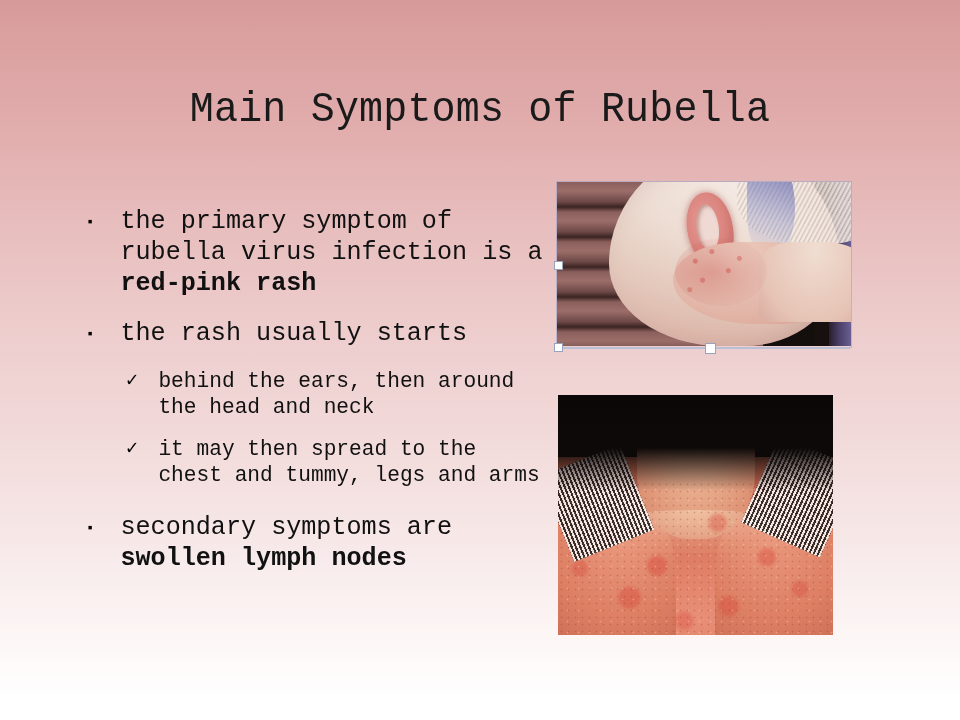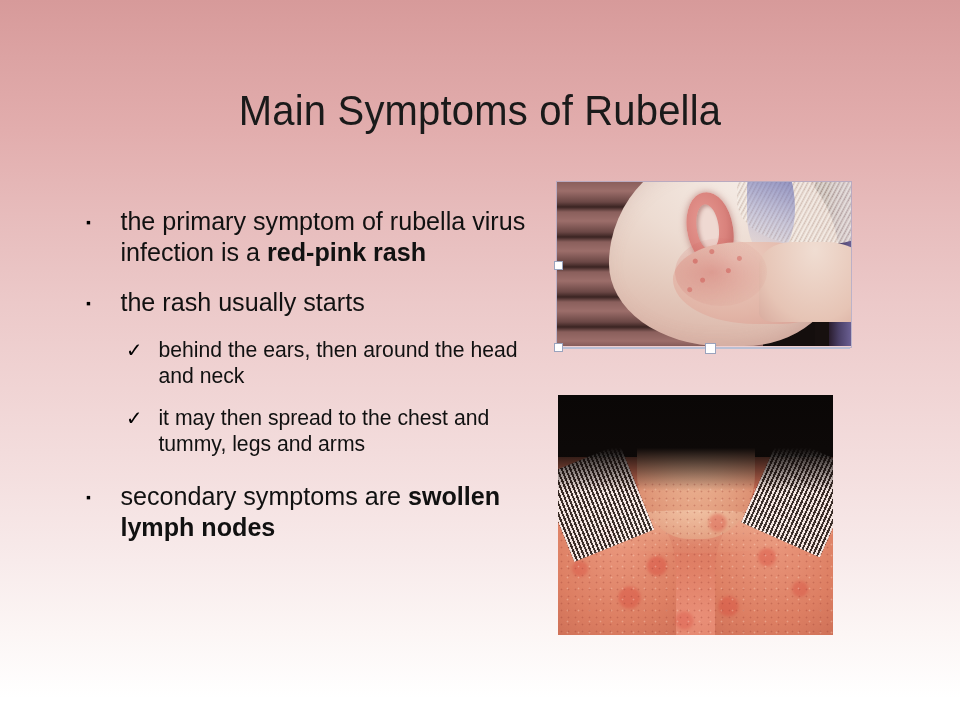--- a/index.html
+++ b/index.html
@@ -25,20 +25,21 @@
         #e2adad 18%,
         #e7bcbc 30%,
         #ecc9c9 42%,
         #f0d4d4 54%,
         #f4dfdf 66%,
         #f8ebeb 78%,
         #fcf6f5 88%,
         #ffffff 97%,
         #ffffff 100%);
     overflow: hidden;
+    font-family: Liberation Mono, monospace;
   }
 
   
   .title {
     position: absolute;
     left: 0;
     top: 84px;
     width: 960px;
     text-align: center;
     font-size: 43px;

